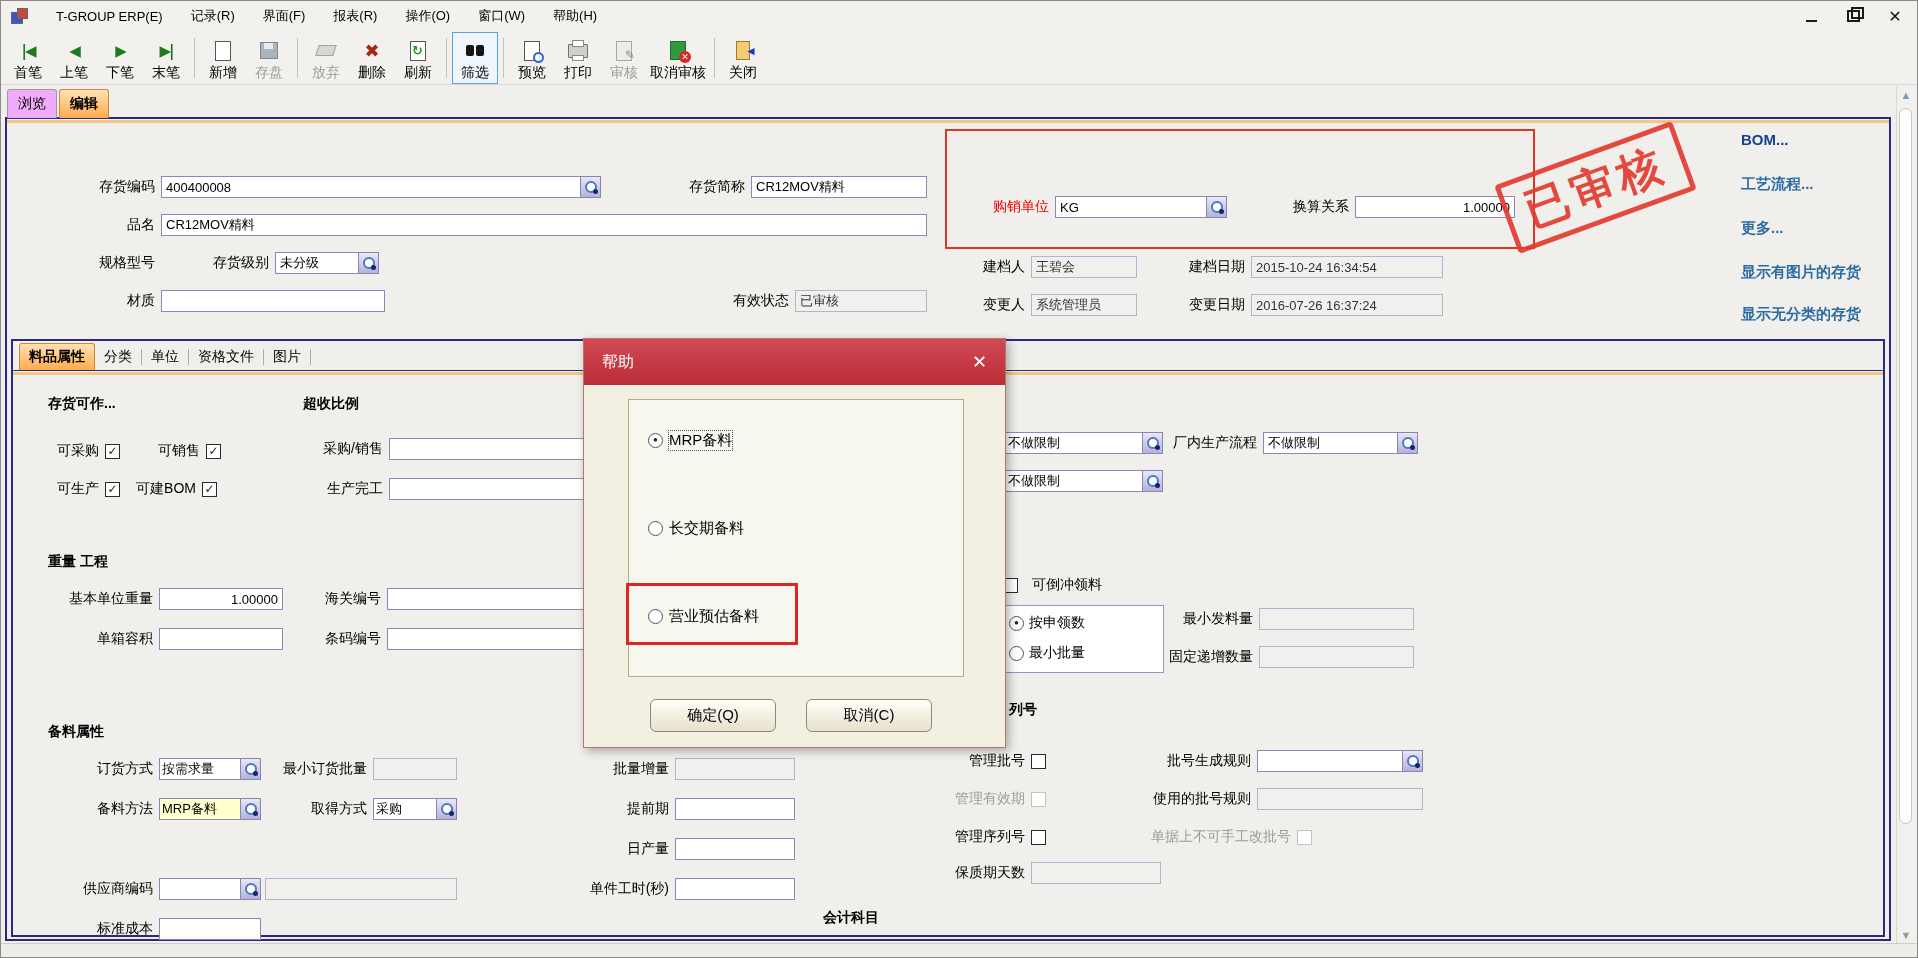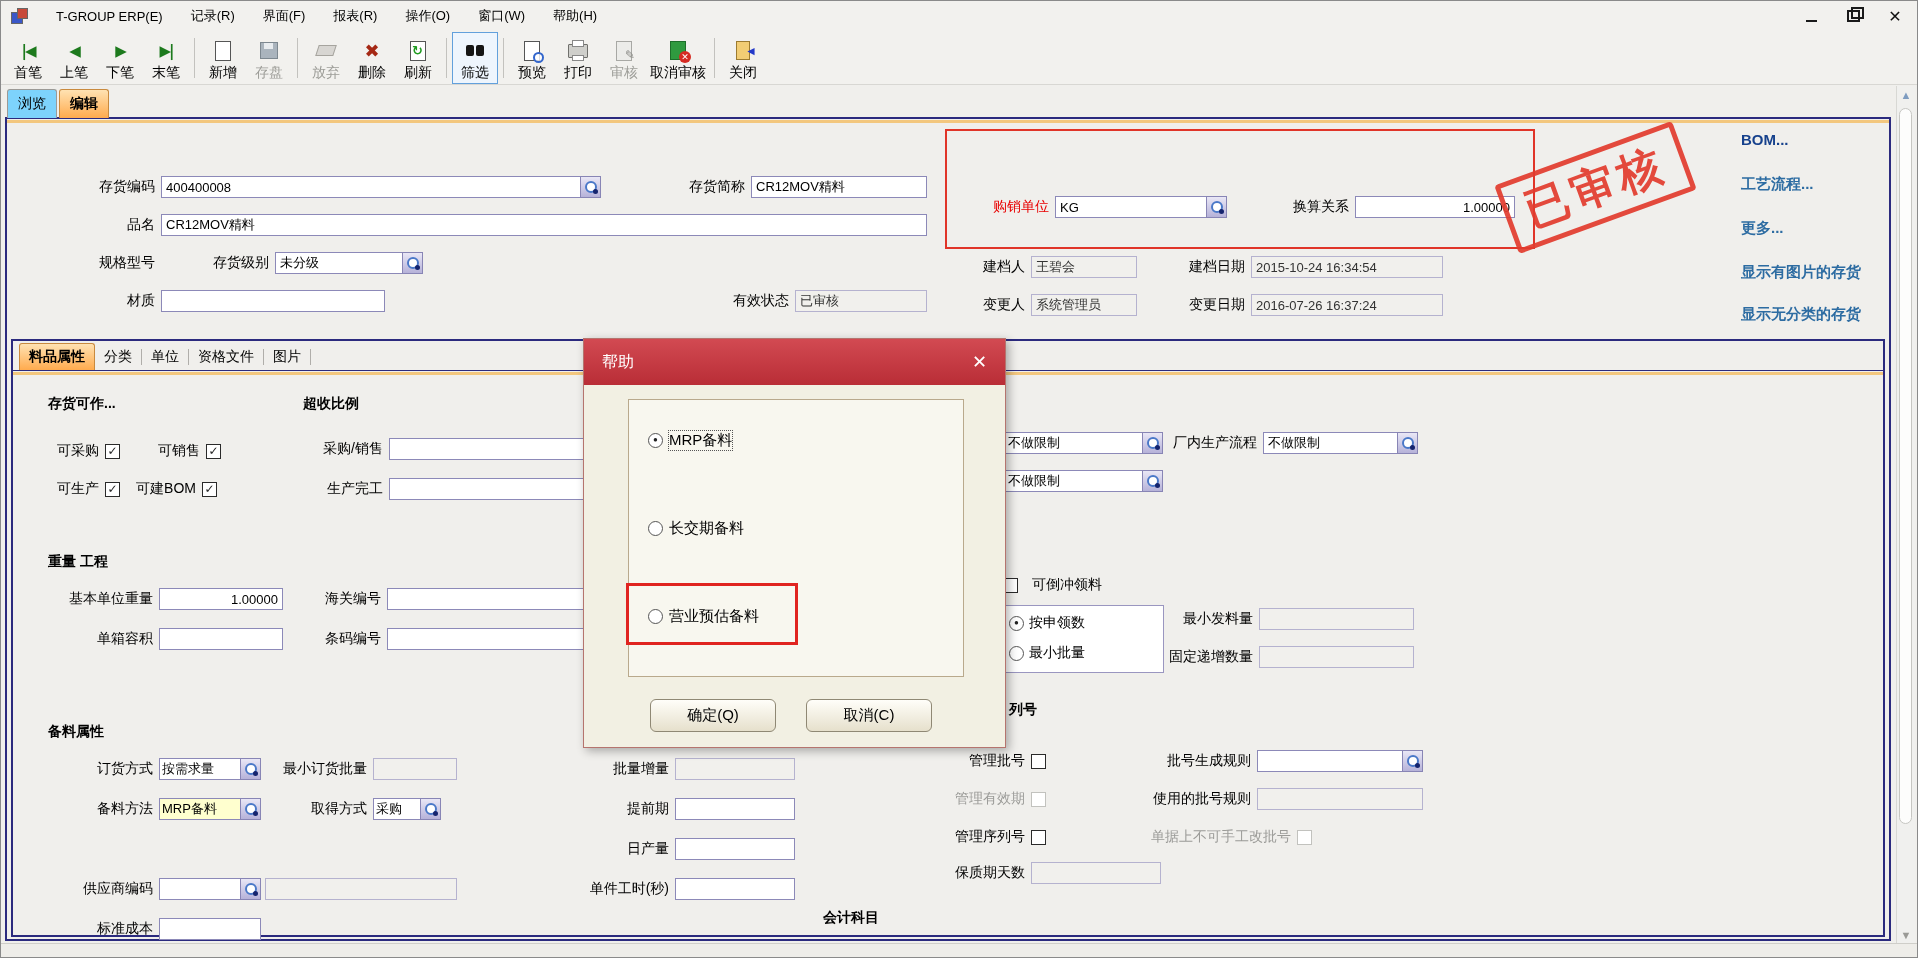--- a/index.html
+++ b/index.html
@@ -43,21 +43,21 @@
   .i-print::after{content:"";position:absolute;left:3px;bottom:-4px;width:10px;height:4px;background:#fff;border:1px solid #888}
   .i-audit em{position:absolute;right:-4px;bottom:-2px;font-style:normal;color:#8a8a86;font-size:12px}
   .i-cancelaudit{width:14px;height:17px;background:#2f9a3f;border:1px solid #1d6e2a;position:relative}
   .i-cancelaudit em{position:absolute;right:-6px;bottom:-4px;width:12px;height:12px;background:#d62b22;color:#fff;
     border-radius:50%;font-style:normal;font-weight:bold;font-size:9px;line-height:12px;text-align:center}
   .i-door{width:12px;height:17px;background:#f2cd74;border:1px solid #9c7b30;position:relative}
   .i-door em{position:absolute;right:-8px;top:2px;font-style:normal;color:#2238c8;font-weight:bold;font-size:12px}
   
   .tabstrip{position:absolute;left:6px;top:88px;display:flex;gap:2px;z-index:4}
   .tab{height:28px;padding:0 10px;display:flex;align-items:center;font-size:14px;
-    border:1px solid #9c9a96;border-bottom:none;border-radius:3px 3px 0 0;background:#7dd3fc}
+    border:1px solid #9c9a96;border-bottom:none;border-radius:3px 3px 0 0;background:#f0abfc}
   .tab.active{background:linear-gradient(#ffe2b2,#ffab4e);font-weight:bold;border-color:#c98a3e}
   .frame{position:absolute;left:4px;top:116px;width:1886px;height:824px;border:2px solid #2b2a7e;box-sizing:border-box}
   .orangeline{position:absolute;left:6px;top:119px;width:1882px;height:3px;background:#f3c77e}
   .subframe{position:absolute;left:10px;top:338px;width:1874px;height:598px;border:2px solid #2b2a7e;box-sizing:border-box}
   .subtabs{position:absolute;left:18px;top:342px;display:flex;align-items:center;gap:0;z-index:4}
   .stab{height:26px;display:flex;align-items:center;padding:0 9px;font-size:14px}
   .stab.active{background:linear-gradient(#ffe2b2,#ffab4e);font-weight:bold;border:1px solid #c98a3e;border-bottom:none;border-radius:3px 3px 0 0}
   .stabsep{width:1px;height:16px;background:#b0aeaa}
   .subline1{position:absolute;left:12px;top:369px;width:1870px;height:1px;background:#2b2a7e}
   .subline2{position:absolute;left:12px;top:371px;width:1870px;height:3px;background:#f3c77e}
@@ -266,21 +266,21 @@
   </div>
   <div class="row" style="left:20px;top:212px">
     <span class="lb" style="width:140px">品名</span>
     <span class="tb" style="width:766px">
         <span>CR12MOV精料</span>
       </span>
   </div>
   <div class="row" style="left:20px;top:250px">
     <span class="lb" style="width:140px">规格型号</span>
     <span class="lb" style="width:114px">存货级别</span>
-    <span class="lkp" style="width:148px">
+    <span class="lkp" style="width:104px">
         <span class="tb">
           <span>未分级</span>
         </span>
         <span class="magbtn">
           <span class="mag"></span>
         </span>
       </span>
   </div>
   <div class="row" style="left:20px;top:288px">
     <span class="lb" style="width:140px">材质</span>
@@ -430,21 +430,21 @@
     <span class="lb" style="width:138px">备料方法</span>
     <span class="lkp" style="width:102px">
         <span class="tb yellow" style="padding:0 2px">
           <span>MRP备料</span>
         </span>
         <span class="magbtn">
           <span class="mag"></span>
         </span>
       </span>
     <span class="lb" style="width:112px">取得方式</span>
-    <span class="lkp" style="width:68px">
+    <span class="lkp" style="width:84px">
         <span class="tb" style="padding:0 2px">
           <span>采购</span>
         </span>
         <span class="magbtn">
           <span class="mag"></span>
         </span>
       </span>
   </div>
   <div class="row" style="left:20px;top:876px">
     <span class="lb" style="width:138px">供应商编码</span>

